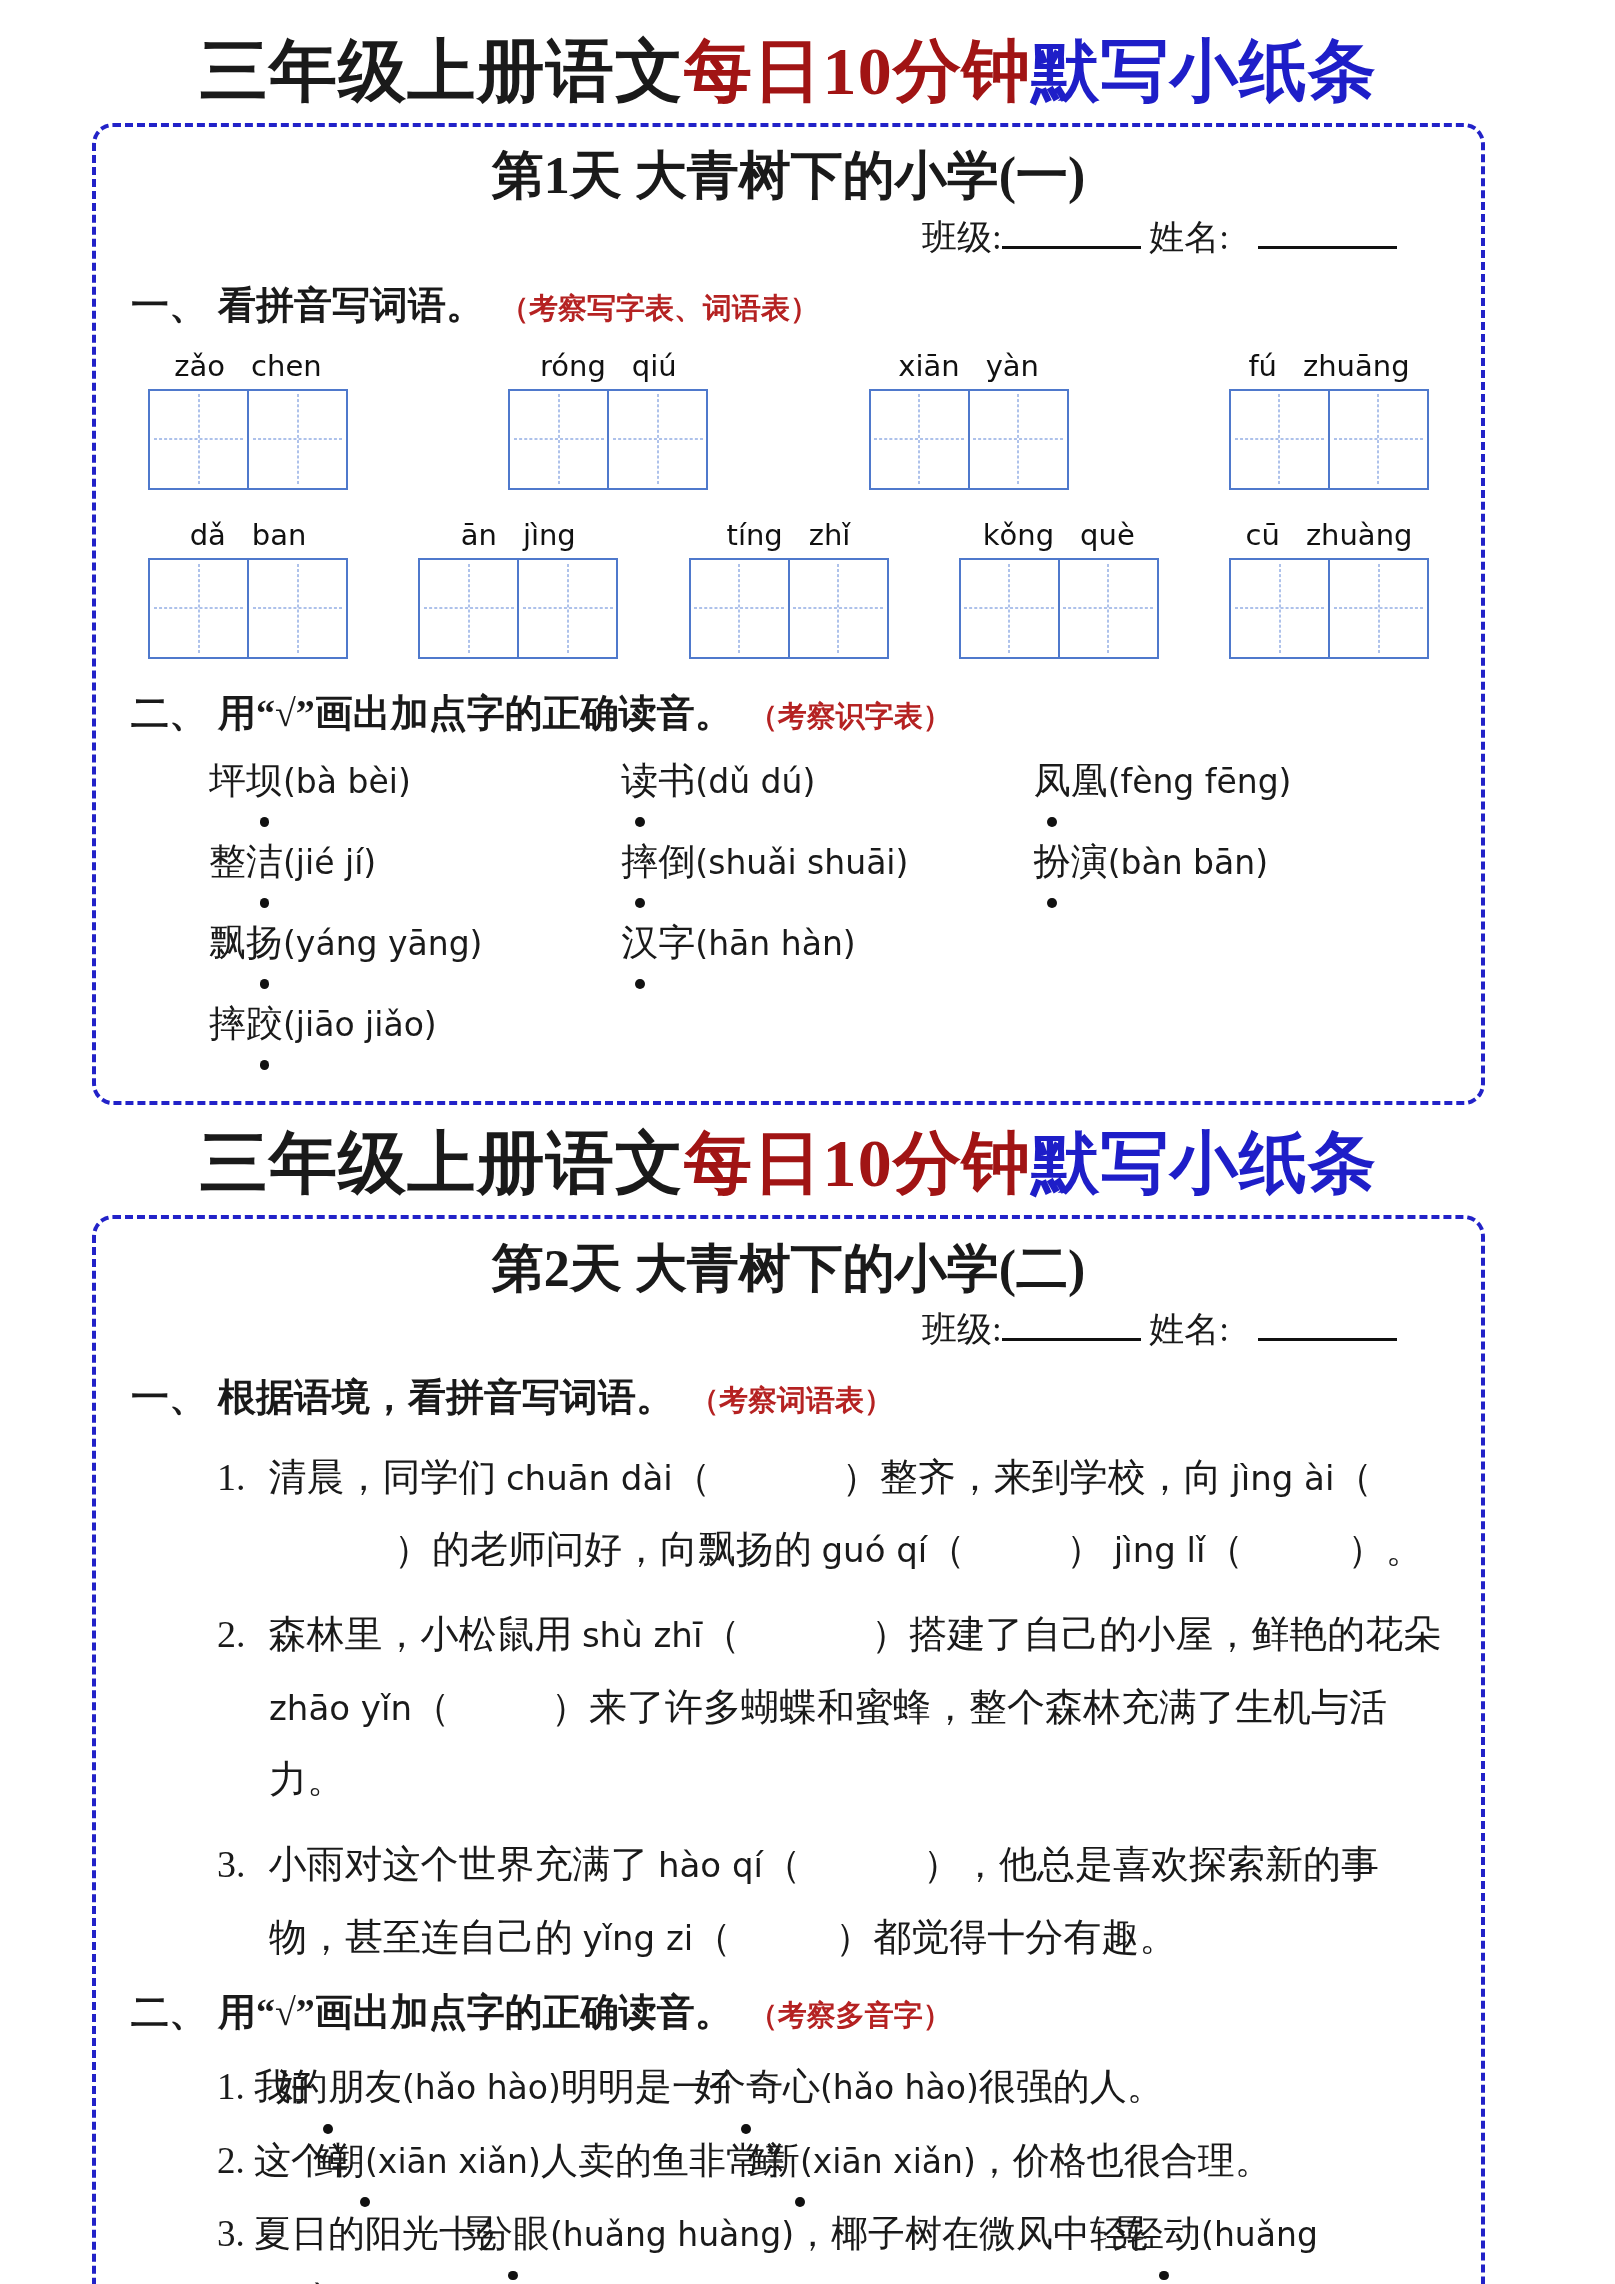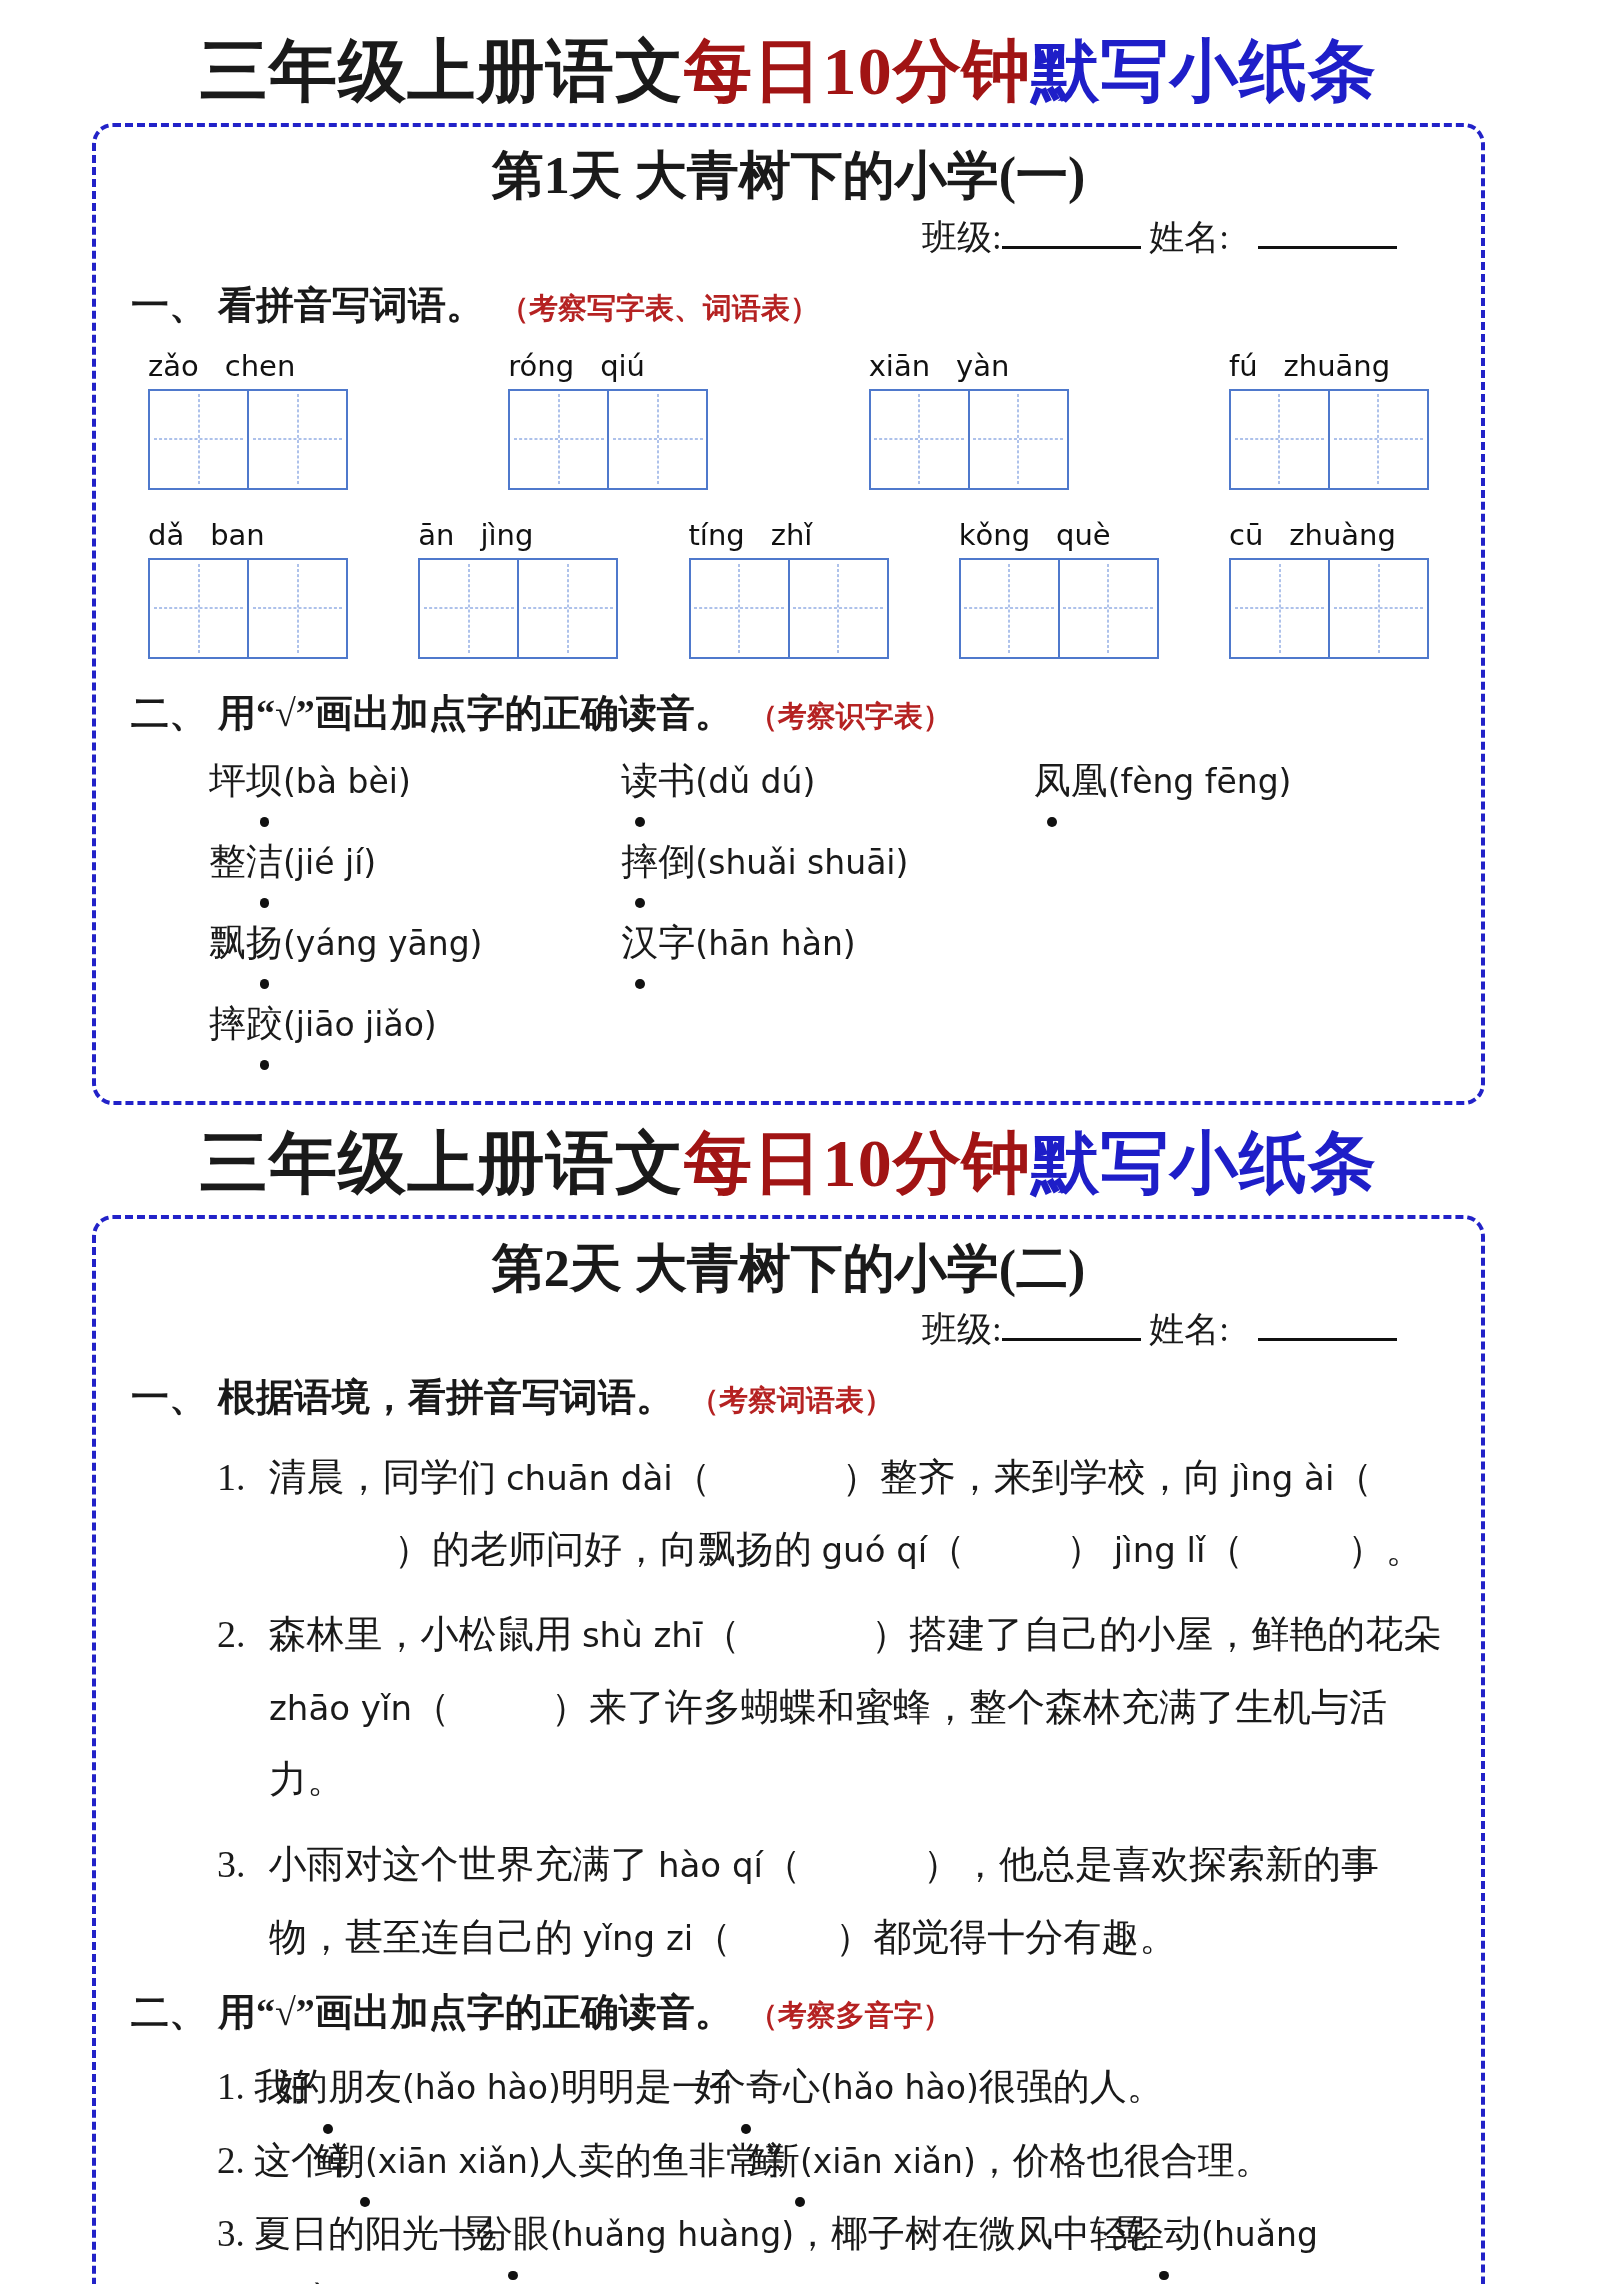--- a/index.html
+++ b/index.html
@@ -30,21 +30,21 @@
     display:inline-block;width:139px;border-bottom:3.7px solid #111;height:35px;vertical-align:baseline;
   }
   .uline.gapL{margin-left:29px;}
   .namelab{margin-left:8.6px;}
   
   .exhead{font-size:38px;font-weight:600;margin:3.7px 0 16px 0;line-height:1.4;}
   .exhead .num{margin-right:11px;}
   .exhead .note{color:#b52222;font-size:29px;margin-left:16px;font-weight:600;}
   
   .gridrow{display:flex;justify-content:space-between;padding:0 17px;margin-bottom:28px;}
-  .wordblock{display:flex;flex-direction:column;align-items:flex-start;}
+  .wordblock{display:flex;flex-direction:column;align-items:center;}
   .pylabel{
     display:flex;justify-content:center;gap:26px;font-family:"DejaVu Sans", sans-serif;
     font-size:29px;margin-bottom:6.1px;color:#111;
   }
   .gridbox{display:flex;border:2.4px solid #4f79cc;}
   .cell{width:97px;height:97px;position:relative;background:#fff;}
   .cell + .cell{border-left:2.4px solid #4f79cc;}
   .cell::before{
     content:"";position:absolute;left:50%;top:3.7px;bottom:3.7px;
     border-left:1.8px dashed #5d84d6;transform:translateX(-50%);
@@ -201,20 +201,21 @@
           <div class="item"><span class="cjk char">飘</span><span class="cjk char dotchar">扬</span><span class="py">(yáng yāng)</span></div>
           <div class="item"><span class="cjk char">摔</span><span class="cjk char dotchar">跤</span><span class="py">(jiāo jiǎo)</span></div>
         </div>
         <div class="col">
           <div class="item"><span class="cjk char dotchar">读</span><span class="cjk char">书</span><span class="py">(dǔ dú)</span></div>
           <div class="item"><span class="cjk char dotchar">摔</span><span class="cjk char">倒</span><span class="py">(shuǎi shuāi)</span></div>
           <div class="item"><span class="cjk char dotchar">汉</span><span class="cjk char">字</span><span class="py">(hān hàn)</span></div>
         </div>
         <div class="col">
           <div class="item"><span class="cjk char dotchar">凤</span><span class="cjk char">凰</span><span class="py">(fèng fēng)</span></div>
+          <div class="item"><span class="cjk char dotchar">扮</span><span class="cjk char">演</span><span class="py">(bàn bān)</span></div>
         </div>
       </div>
   </section>
 
   <div class="sheet-title second"><span style="color: rgb(26, 26, 26);">三年级上册语文</span><span style="color: rgb(161, 20, 20);">每日10分钟</span><span style="color: rgb(30, 30, 200);">默写小纸条</span></div>
 
   <section class="box">
     <div class="day-title">第2天 大青树下的小学(二)</div>
     <div class="idline">
       <span>班级:</span><span class="uline"></span><span class="namelab">姓名:</span><span class="uline gapL"></span>

